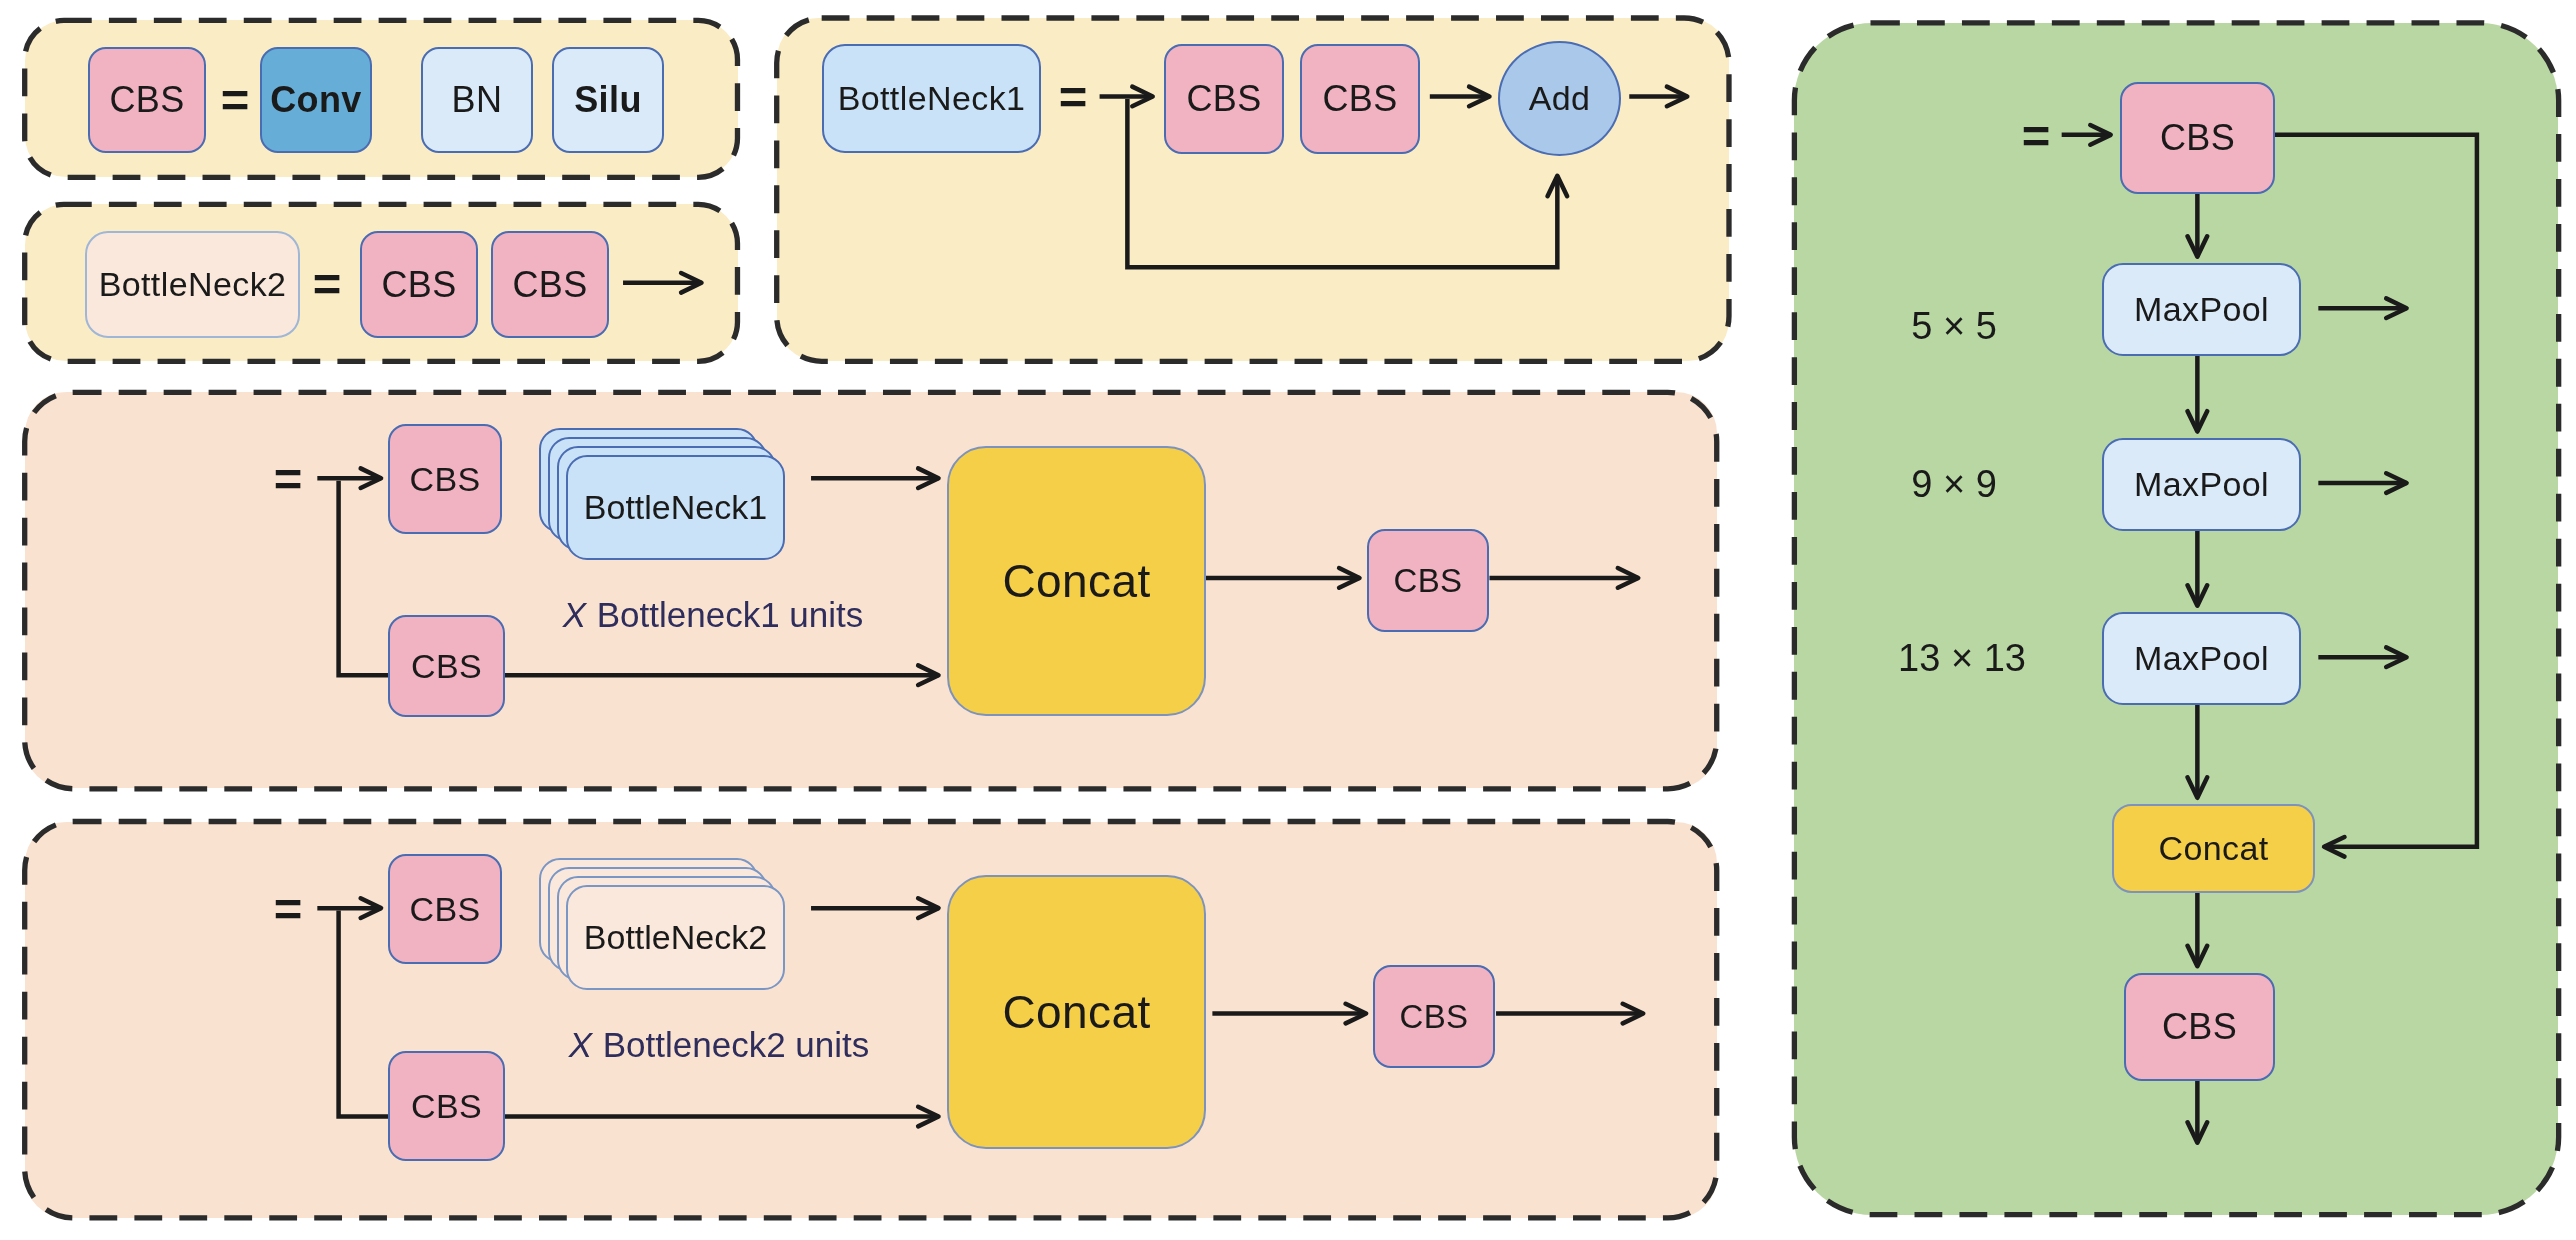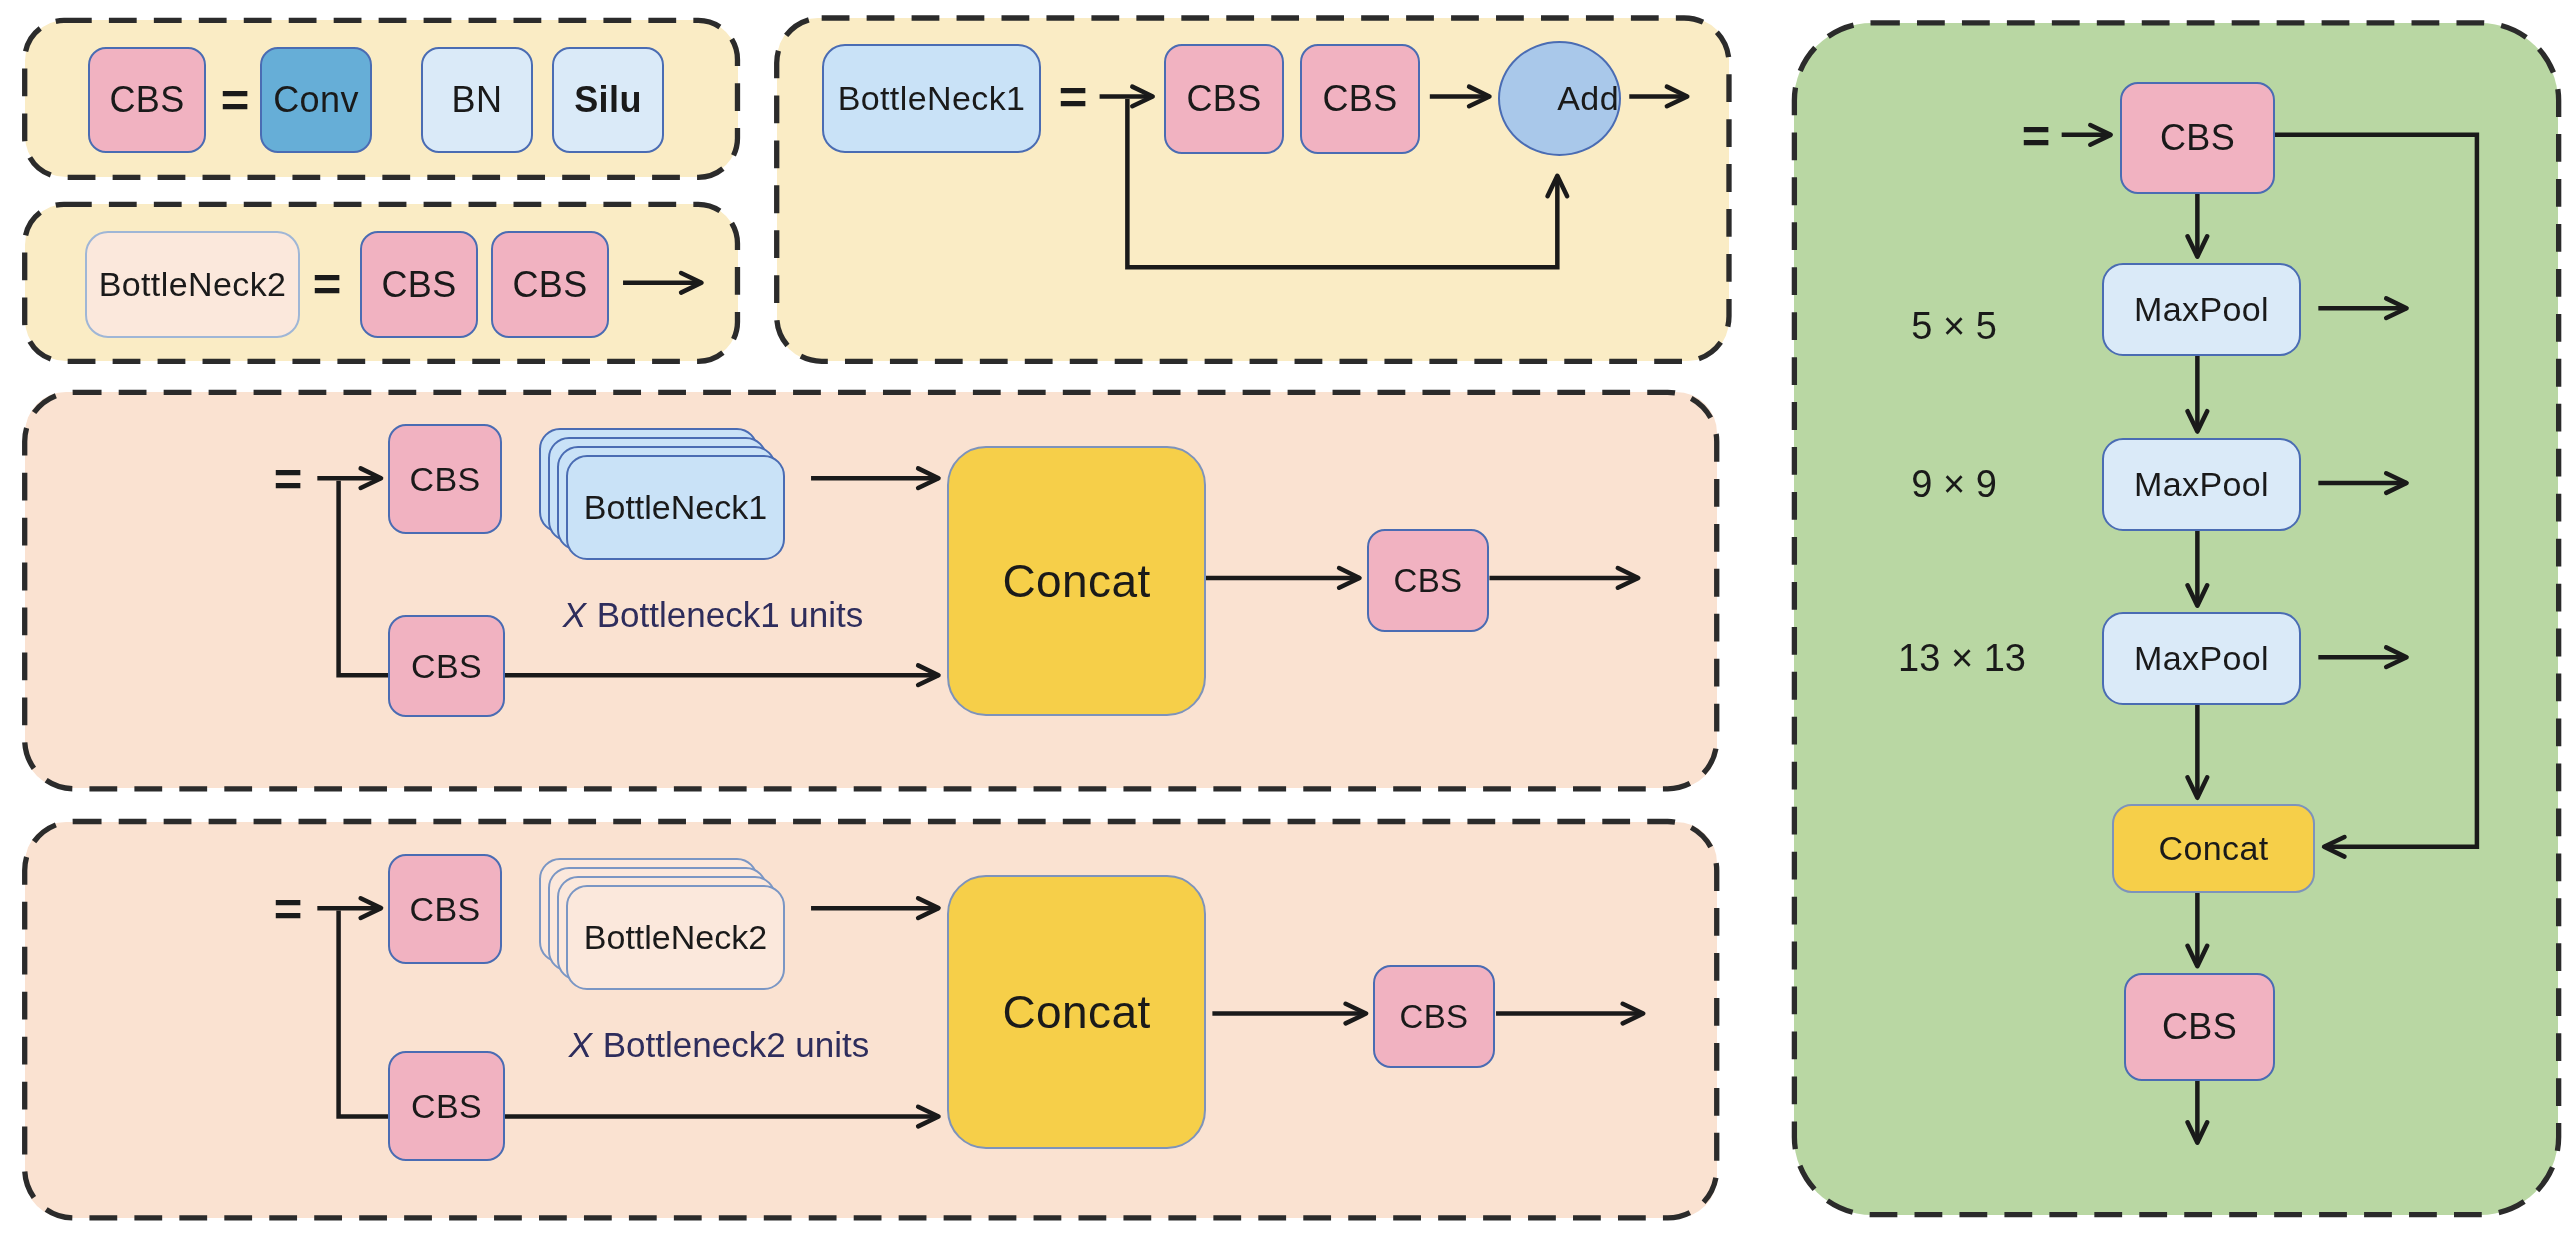--- a/index.html
+++ b/index.html
@@ -22,21 +22,21 @@
   .box{position:absolute;display:flex;align-items:center;justify-content:center;z-index:2;
        border:2.5px solid var(--box-border);border-radius:18px;font-size:36px;
        letter-spacing:0.4px;white-space:nowrap;}
   .pink{background:var(--box-pink);}
   .blue-strong{background:var(--box-blue-strong);}
   .blue-light{background:var(--box-blue-light);}
   .blue-mid{background:var(--box-blue-mid);}
   .cream{background:var(--box-cream);border-color:var(--box-border-light);}
   .green-light{background:var(--box-green-light);}
   .gold{background:var(--box-gold);border-color:#7d93bb;}
-  .ellipse{background:var(--ellipse-blue);border-radius:50%;justify-content:flex-end;}
+  .ellipse{background:var(--ellipse-blue);border-radius:50%;}
   .r28{border-radius:23px;}
   .big-label{font-size:46px;}
   .mid-label{font-size:34px;}
   .small-label{font-size:33px;}
   .eq{position:absolute;z-index:2;transform:translate(-50%,-50%);font-size:49px;font-weight:700;
       color:var(--text);}
   .units{position:absolute;z-index:2;transform:translateX(-50%);font-size:35px;color:var(--units-text);
          white-space:nowrap;}
   .units .x{font-style:italic;margin-right:10.6px;}
   .klabel{position:absolute;z-index:2;transform:translate(-50%,-50%);font-size:38px;color:var(--text);
@@ -102,21 +102,21 @@
     <path d="M2836,804 H2944" marker-end="url(#arr)"></path>
     <path d="M2688,862 V976" marker-end="url(#arr)"></path>
     <path d="M2688,1092 V1182" marker-end="url(#arr)"></path>
     <path d="M2688,1321 V1398" marker-end="url(#arr)"></path>
   </svg>
 
   <div class="box pink" style="left:88px;top:47px;width:114px;height:102px;">
       <span>CBS</span>
     </div>
   <div class="eq" style="left:235px;top:100px;">=</div>
-  <div class="box blue-strong" style="left:260px;top:47px;width:108px;height:102px;">
+  <div class="box blue-strong" style="left:260px;top:47px;width:108px;height:102px;font-weight:bold;">
       <span>Conv</span>
     </div>
   <div class="box blue-light" style="left:402px;top:47px;width:108px;height:102px;margin-left:19px;">
       <span>BN</span>
     </div>
   <div class="box blue-light" style="left:552px;top:47px;width:108px;height:102px;font-weight:bold;">
       <span>Silu</span>
     </div>
 
   <div class="box cream r28 mid-label" style="left:85px;top:231px;width:211px;height:103px;">

